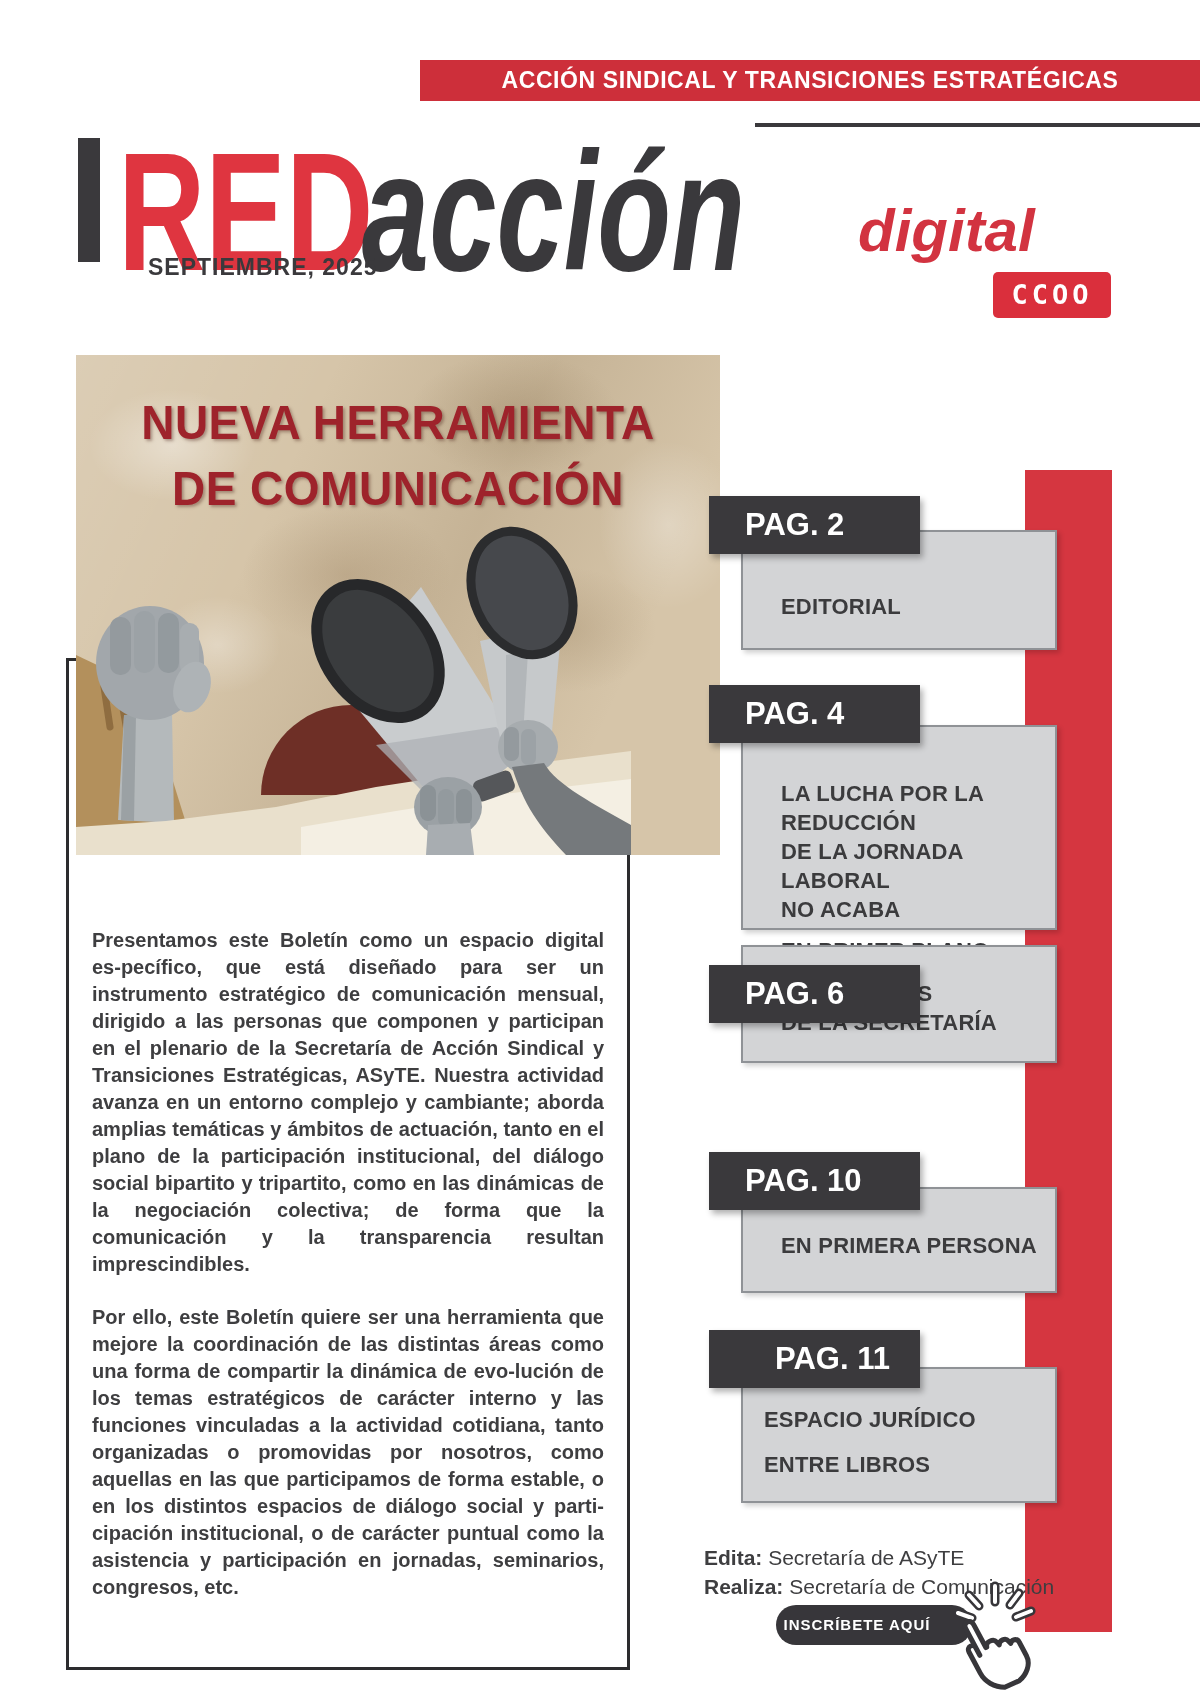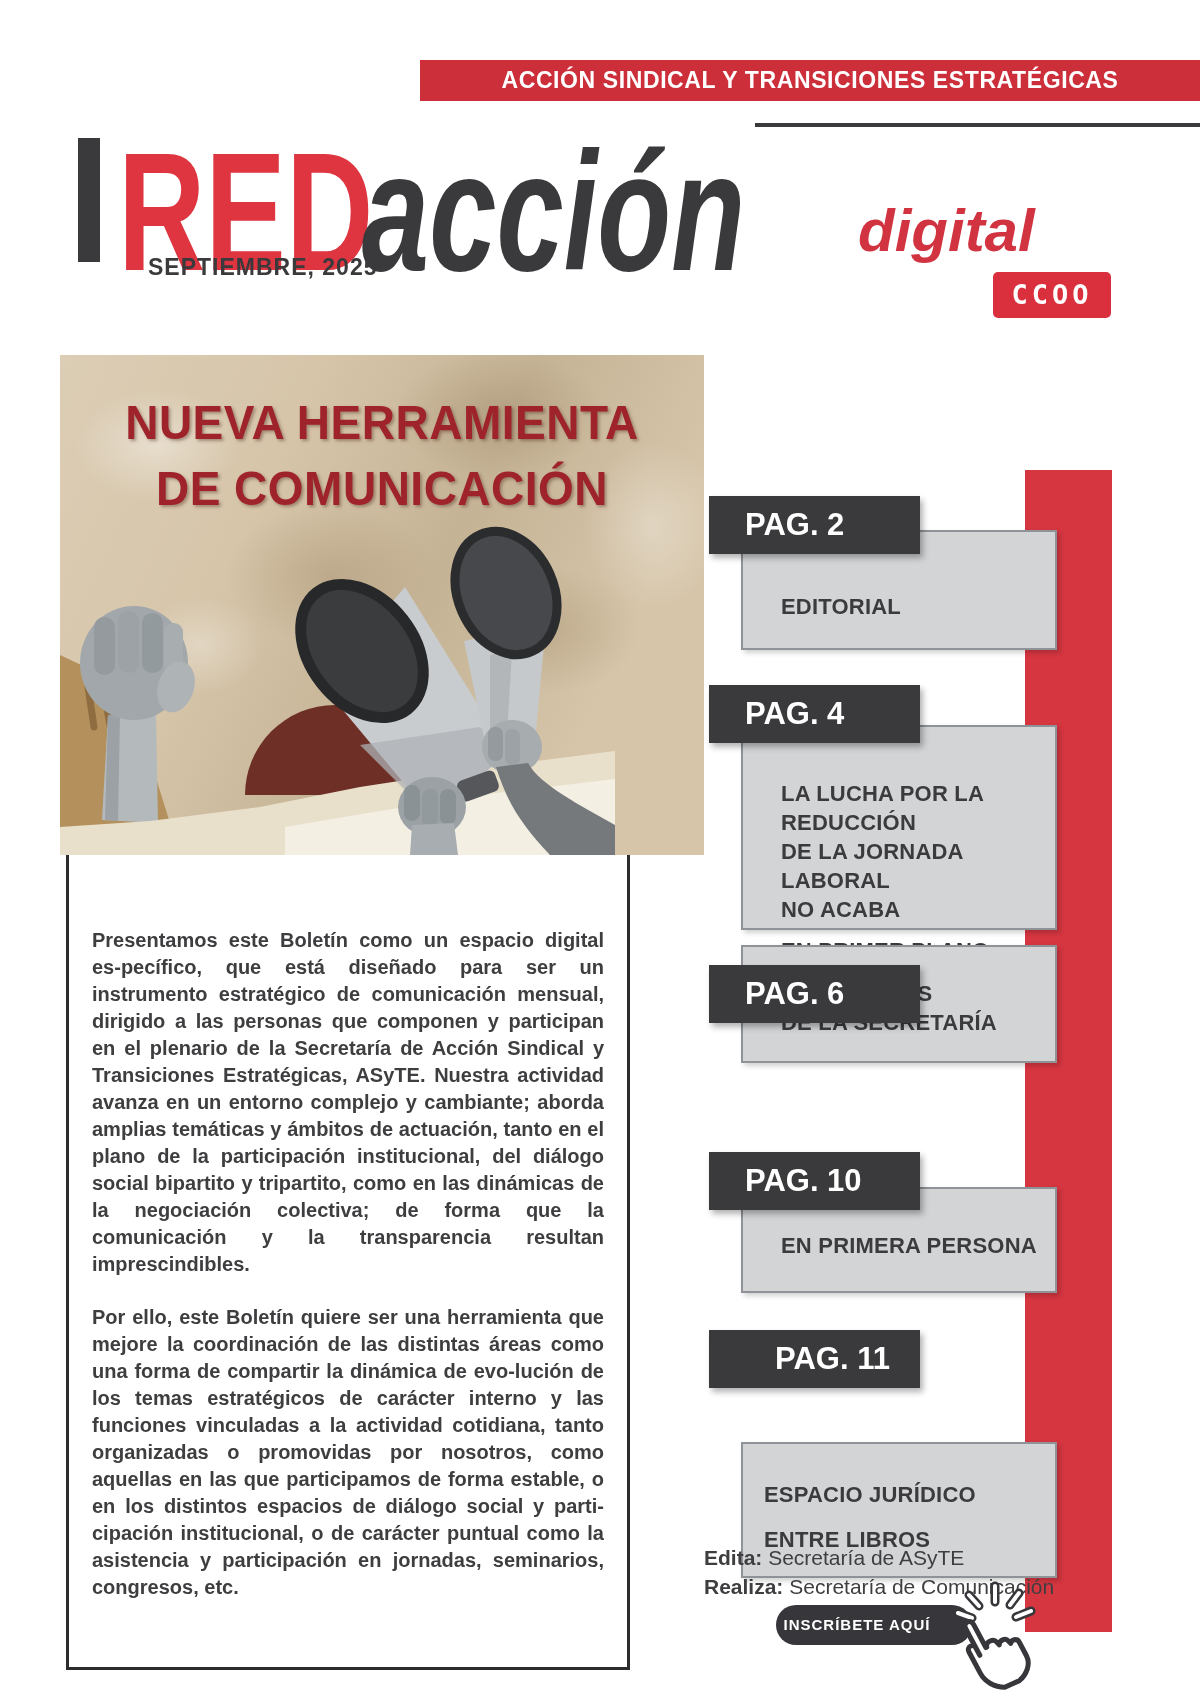--- a/index.html
+++ b/index.html
@@ -23,21 +23,21 @@
   .masthead .t-red{color:#df3540;}
   .masthead .t-dark{color:var(--dark);font-style:italic;margin-left:-16px;}
   .edition{position:absolute;left:858px;top:196px;font-size:60px;font-weight:bold;font-style:italic;color:var(--red);}
   .ccoo{position:absolute;left:993px;top:272px;width:118px;height:46px;background:#da2f3c;border-radius:5px;
     color:#fff;font-weight:bold;font-size:27px;letter-spacing:4px;text-align:center;line-height:46px;
     font-family:"DejaVu Sans Mono",monospace;}
   .date{position:absolute;left:148px;top:254px;font-size:23px;font-weight:bold;color:var(--dark);letter-spacing:1px;}
 
   
   .frame{position:absolute;left:66px;top:658px;width:564px;height:1012px;border:3px solid var(--frame);}
-  .hero{position:absolute;left:60px;top:355px;width:644px;height:500px;overflow:hidden;
+  .hero{position:absolute;left:76px;top:355px;width:644px;height:500px;overflow:hidden;
     background-color:#d6c5a9;
     background-image:
       radial-gradient(ellipse 120px 80px at 15% 18%, rgba(255,255,255,.38), transparent 70%),
       radial-gradient(ellipse 150px 90px at 68% 12%, rgba(120,95,60,.24), transparent 70%),
       radial-gradient(ellipse 100px 120px at 92% 34%, rgba(255,255,255,.30), transparent 70%),
       radial-gradient(ellipse 150px 100px at 42% 44%, rgba(130,100,65,.22), transparent 70%),
       radial-gradient(ellipse 90px 70px at 22% 58%, rgba(255,255,255,.30), transparent 70%),
       radial-gradient(ellipse 130px 90px at 76% 55%, rgba(125,98,62,.20), transparent 70%),
       linear-gradient(115deg, rgba(255,255,255,.14) 0%, transparent 30%, rgba(110,85,50,.16) 55%, transparent 80%);}
   .hero-headline{position:absolute;left:0;right:0;top:34px;text-align:center;z-index:3;
@@ -163,21 +163,21 @@
     <div class="panel-block">ACTIVIDADES
 DE LA SECRETARÍA</div>
   </div>
 
   <div class="toc-tab" style="top:1152px;">PAG. 10</div>
   <div class="toc-panel" style="top:1187px;height:106px;padding-top:42px;">
     <div class="panel-block">EN PRIMERA PERSONA</div>
   </div>
 
   <div class="toc-tab" style="top:1330px;text-align:center;">PAG. 11</div>
-  <div class="toc-panel" style="top:1442px;height:136px;padding-top:36px;padding-left:21px;">
+  <div class="toc-panel" style="top:1367px;height:136px;padding-top:36px;padding-left:21px;">
     <div class="panel-block">ESPACIO JURÍDICO</div>
     <div class="panel-block" style="margin-top:16px;">ENTRE LIBROS</div>
   </div>
 
   <div class="credits">
     <div><b>Edita:</b><span> Secretaría de ASyTE</span></div>
     <div><b>Realiza:</b><span> Secretaría de Comunicación</span></div>
   </div>
 
   <div class="cta">INSCRÍBETE AQUÍ</div>

